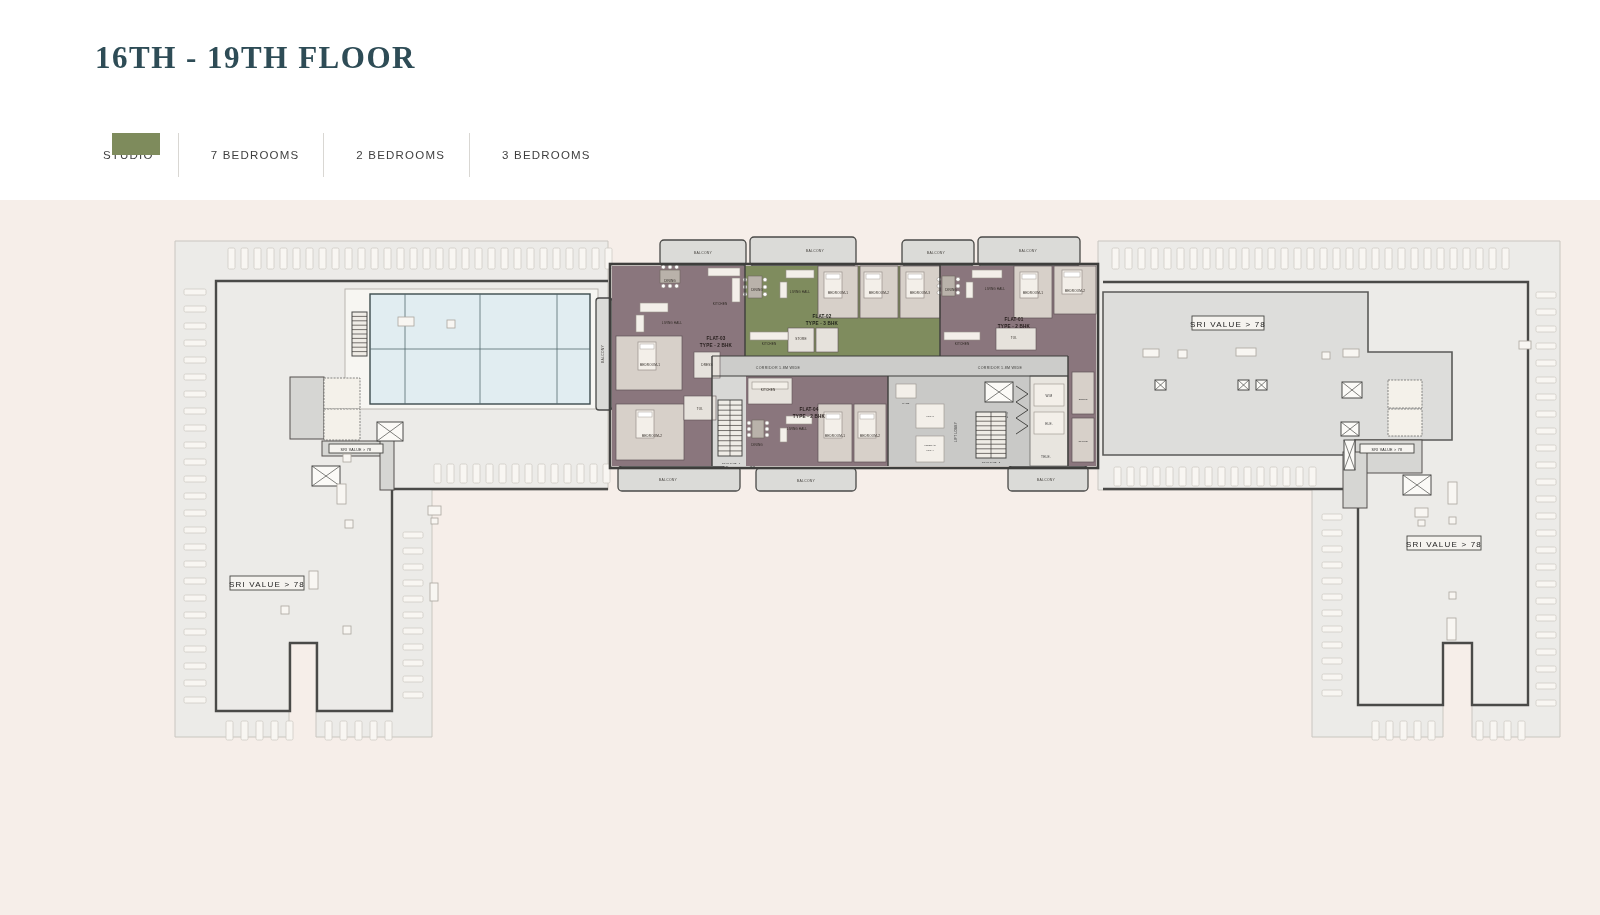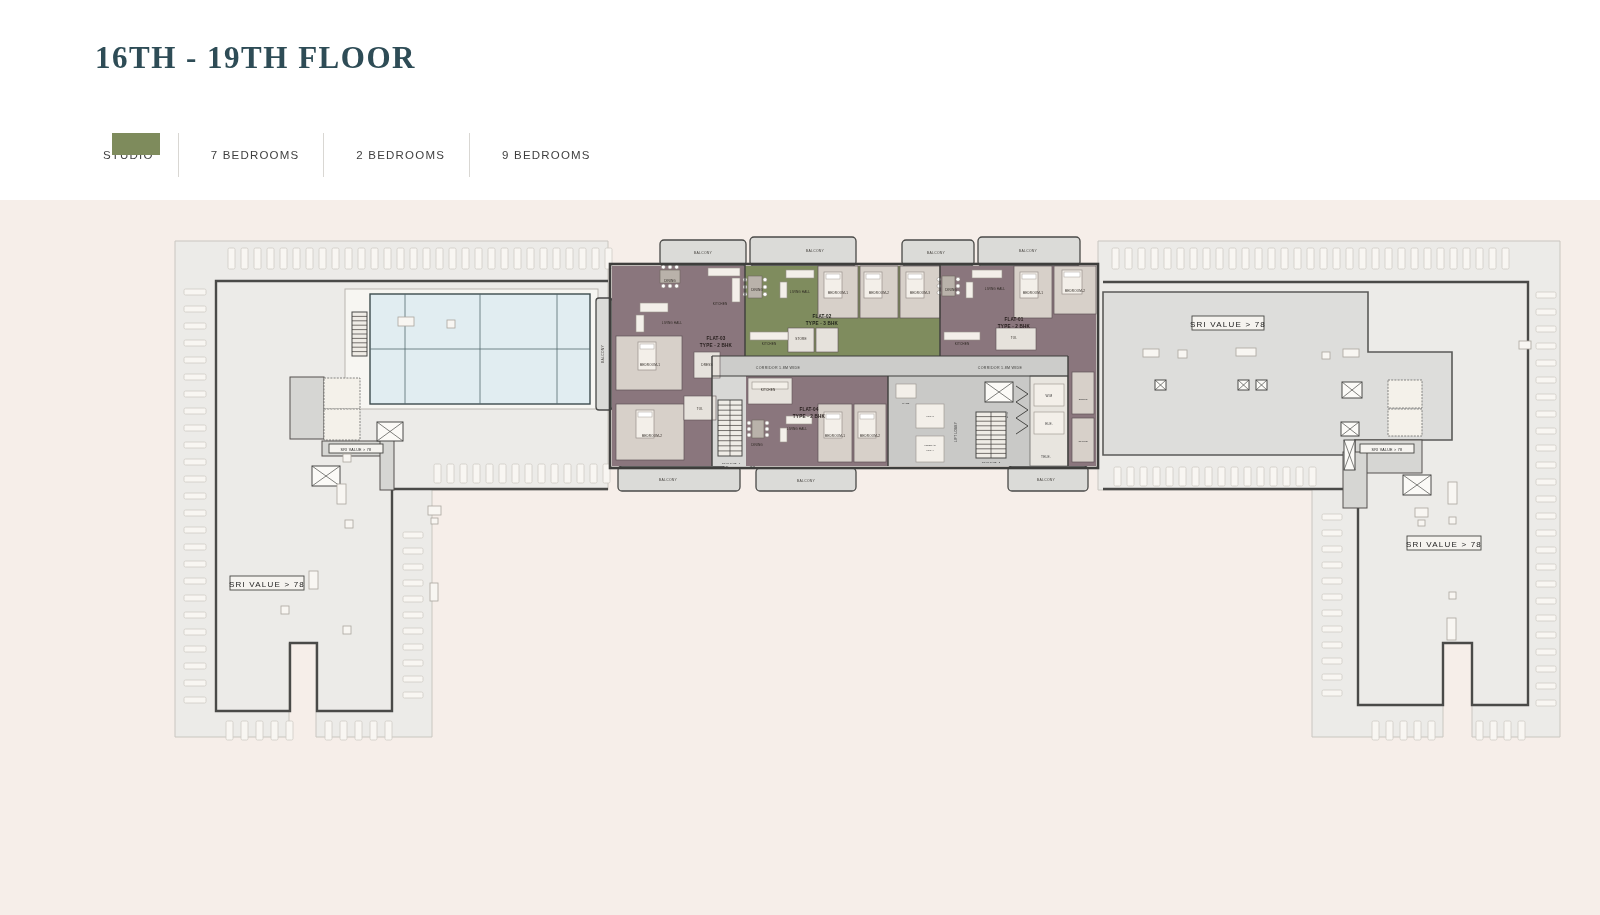--- a/index.html
+++ b/index.html
@@ -671,18 +671,18 @@
   </div>
   <div class="legend-sep"></div>
   <div class="legend-item">
     <span class="legend-label">2 BEDROOMS</span>
     <svg class="legend-sw" width="48" height="22">
         <rect width="48" height="22" fill="#8a757c"></rect>
       </svg>
   </div>
   <div class="legend-sep"></div>
   <div class="legend-item">
-    <span class="legend-label">9 BEDROOMS</span>
+    <span class="legend-label">3 BEDROOMS</span>
     <svg class="legend-sw" width="48" height="22">
         <rect width="48" height="22" fill="#7e8b5c"></rect>
       </svg>
   </div>
 </div>
 
 </body></html>

